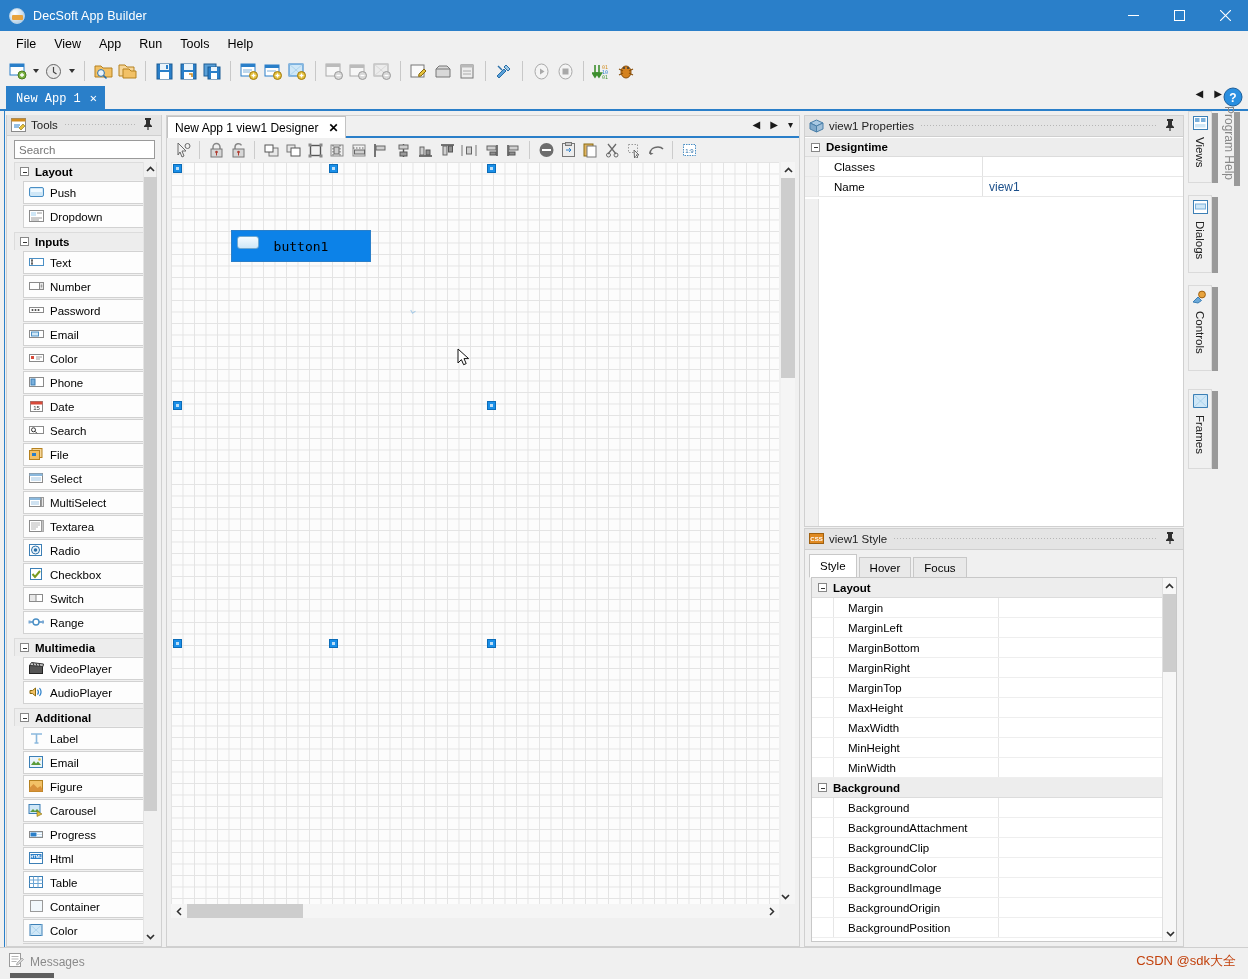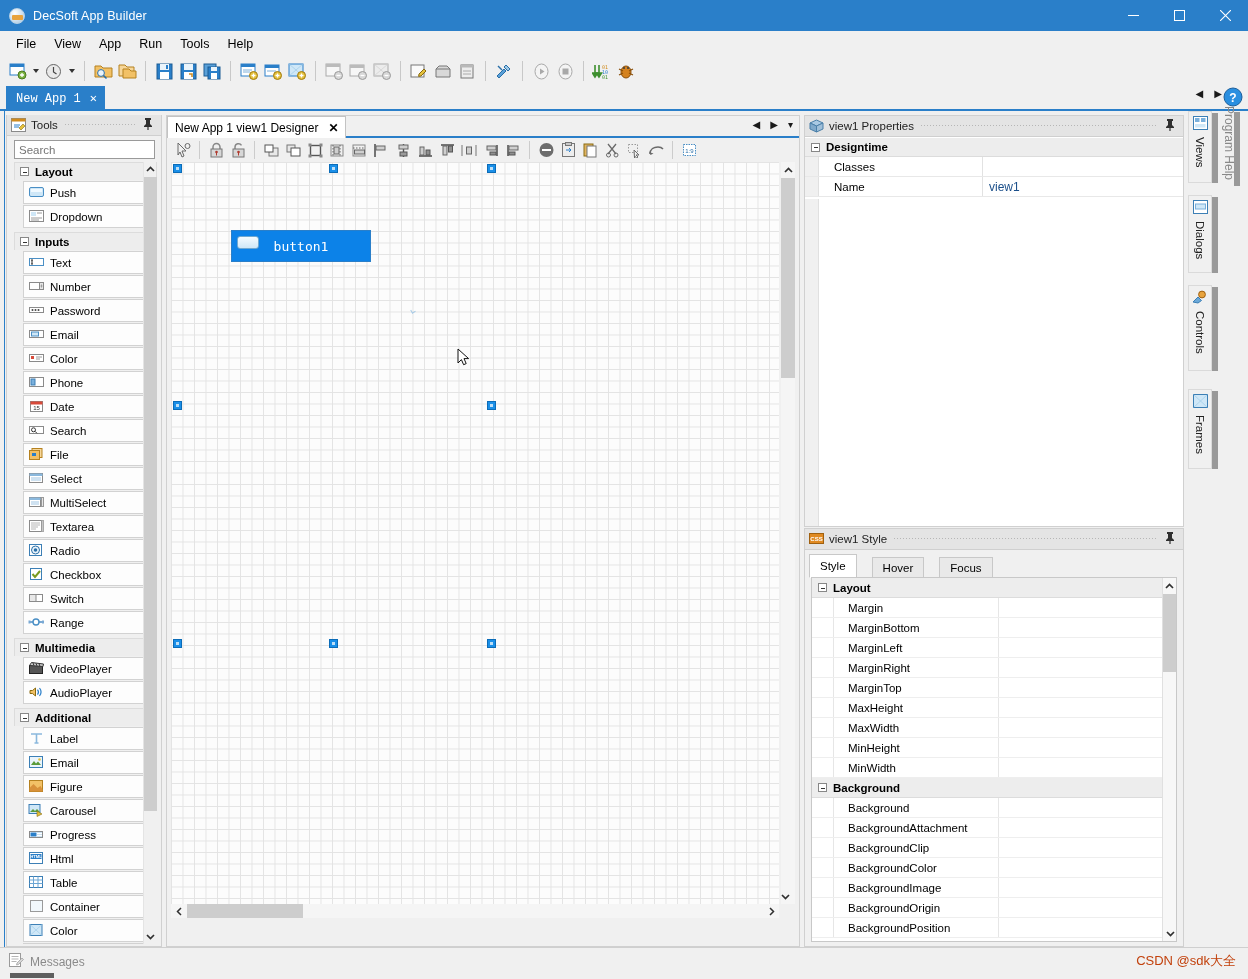--- a/index.html
+++ b/index.html
@@ -176,21 +176,21 @@
     border:1px solid #0b6cb8;
   }
   .handle:after{
     content:""; position:absolute; left:2px; top:2px; width:3px; height:3px;
     background:#bddff7;
   }
   .dbutton {
     position:absolute; left:60px; top:68px; width:140px; height:32px;
     background:#0c82e8; border:1px solid #2a7fc9;
     display:flex; align-items:center; justify-content:center;
-    color:#ffffff; font-family:"DejaVu Sans Mono", monospace; font-size:13px;
+    color:#000000; font-family:"DejaVu Sans Mono", monospace; font-size:13px;
   }
   .dbutton .bic {
     position:absolute; left:5px; top:5px; width:22px; height:13px;
     background:linear-gradient(#f4fbff,#cfe7f7); border:1px solid #6fa8d0; border-radius:3px;
   }
   .cursor { position:absolute; left:286px; top:186px; }
   .tinymark { position:absolute; left:240px; top:147px; width:4px; height:4px;
     border-left:1px solid #a8cbe6; border-bottom:1px solid #a8cbe6; transform:rotate(-30deg); }
 
   .dsgn-vscroll {
@@ -221,21 +221,21 @@
   .propsfill .leftgut { position:absolute; left:0; top:0; width:14px; bottom:0; background:#f0f0f0; border-right:1px solid #e0e0e0;}
 
   
   .style {
     position:absolute; left:804px; top:528px; width:380px; height:419px;
     background:#f0f0f0; border:1px solid #d0d0d0;
   }
   .styletabs { position:absolute; left:4px; top:24px; height:25px; display:flex; align-items:flex-end; }
   .stab {
     height:21px; padding:0 10px; display:flex; align-items:center; font-size:11.5px;
-    background:#e9e9e9; border:1px solid #c8c8c8; border-bottom:none; margin-right:15px;justify-content:center;
+    background:#e9e9e9; border:1px solid #c8c8c8; border-bottom:none; margin-right:2px;justify-content:center;
   }
   .stab.active { background:#fff; height:24px; border-bottom:1px solid #fff; }
   .stylegrid {
     position:absolute; left:6px; top:48px; right:6px; bottom:4px;
     background:#fff; border:1px solid #c8c8c8; overflow:hidden;
   }
   .srow { display:flex; height:20px; border-bottom:1px solid #eee; }
   .srow .sgut { width:22px; background:#fff; border-right:1px solid #e6e6e6; flex:none; }
   .srow .sname { width:165px; border-right:1px solid #e6e6e6; padding-left:14px; display:flex; align-items:center; font-size:11.5px; }
   .srow .sval { flex:1; }
@@ -1163,26 +1163,26 @@
         <span>Layout</span>
       </div>
 
       <div class="srow">
         <span class="sgut"></span>
         <span class="sname">Margin</span>
         <span class="sval"></span>
       </div>
       <div class="srow">
         <span class="sgut"></span>
+        <span class="sname">MarginLeft</span>
+        <span class="sval"></span>
+      </div>
+      <div class="srow">
+        <span class="sgut"></span>
         <span class="sname">MarginBottom</span>
-        <span class="sval"></span>
-      </div>
-      <div class="srow">
-        <span class="sgut"></span>
-        <span class="sname">MarginLeft</span>
         <span class="sval"></span>
       </div>
       <div class="srow">
         <span class="sgut"></span>
         <span class="sname">MarginRight</span>
         <span class="sval"></span>
       </div>
       <div class="srow">
         <span class="sgut"></span>
         <span class="sname">MarginTop</span>

